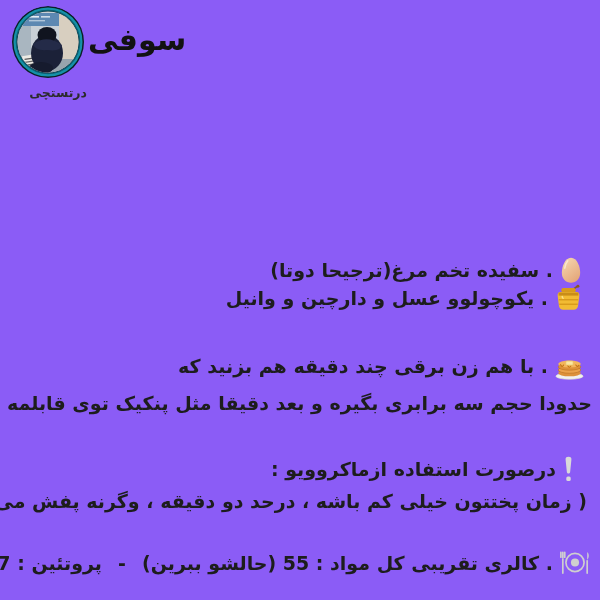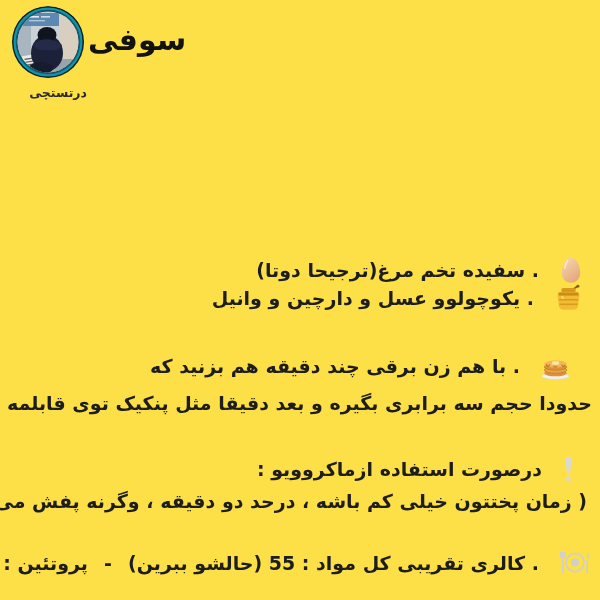--- a/index.html
+++ b/index.html
@@ -1,46 +1,46 @@
 <!DOCTYPE html>
 <html><head>
 <meta charset="utf-8">
 <style>
   html,body{margin:0;padding:0;}
   body{
     width:600px;height:600px;background:#ffffff;overflow:hidden;position:relative;
     font-family:"DejaVu Sans","Liberation Sans",sans-serif;
   }
-  .page{position:absolute;inset:0;background:#fde047;}
+  .page{position:absolute;inset:0;background:#8b5cf6;}
 
   
   .avatar{
     position:absolute;left:11px;top:6px;width:74px;height:74px;border-radius:50%;
     overflow:hidden;cursor:pointer;
   }
   .avatar svg{display:block;width:74px;height:74px;}
   .profile-name{
     position:absolute;left:88px;top:22px;
     font-size:30px;font-weight:700;color:#121212;direction:rtl;
   }
   .profile-handle{
     position:absolute;left:9px;top:85px;width:78px;text-align:right;
     font-size:12.5px;font-weight:700;color:#2b2b2b;direction:rtl;
   }
 
   
   .line{
-    position:absolute;display:flex;direction:rtl;align-items:center;gap:21px;
+    position:absolute;display:flex;direction:rtl;align-items:center;gap:7px;
     font-size:19px;font-weight:700;color:#1d1d1d;white-space:nowrap;
   }
   .line .txt{display:inline-block;}
   .line .ic{display:inline-flex;align-items:center;justify-content:center;}
   .l1{top:256px;right:18px;}
   .l2{top:284px;right:18px;}
-  .l3{top:352px;right:30px;}
+  .l3{top:352px;right:16px;}
   .l4{top:392px;right:8px;}
   .l5{top:456px;right:26px;justify-content:flex-end;}
   .l6{top:490px;right:13px;}
   .l7{top:550px;right:10px;}
 </style>
 </head>
 <body>
 
 <div class="page">
 

